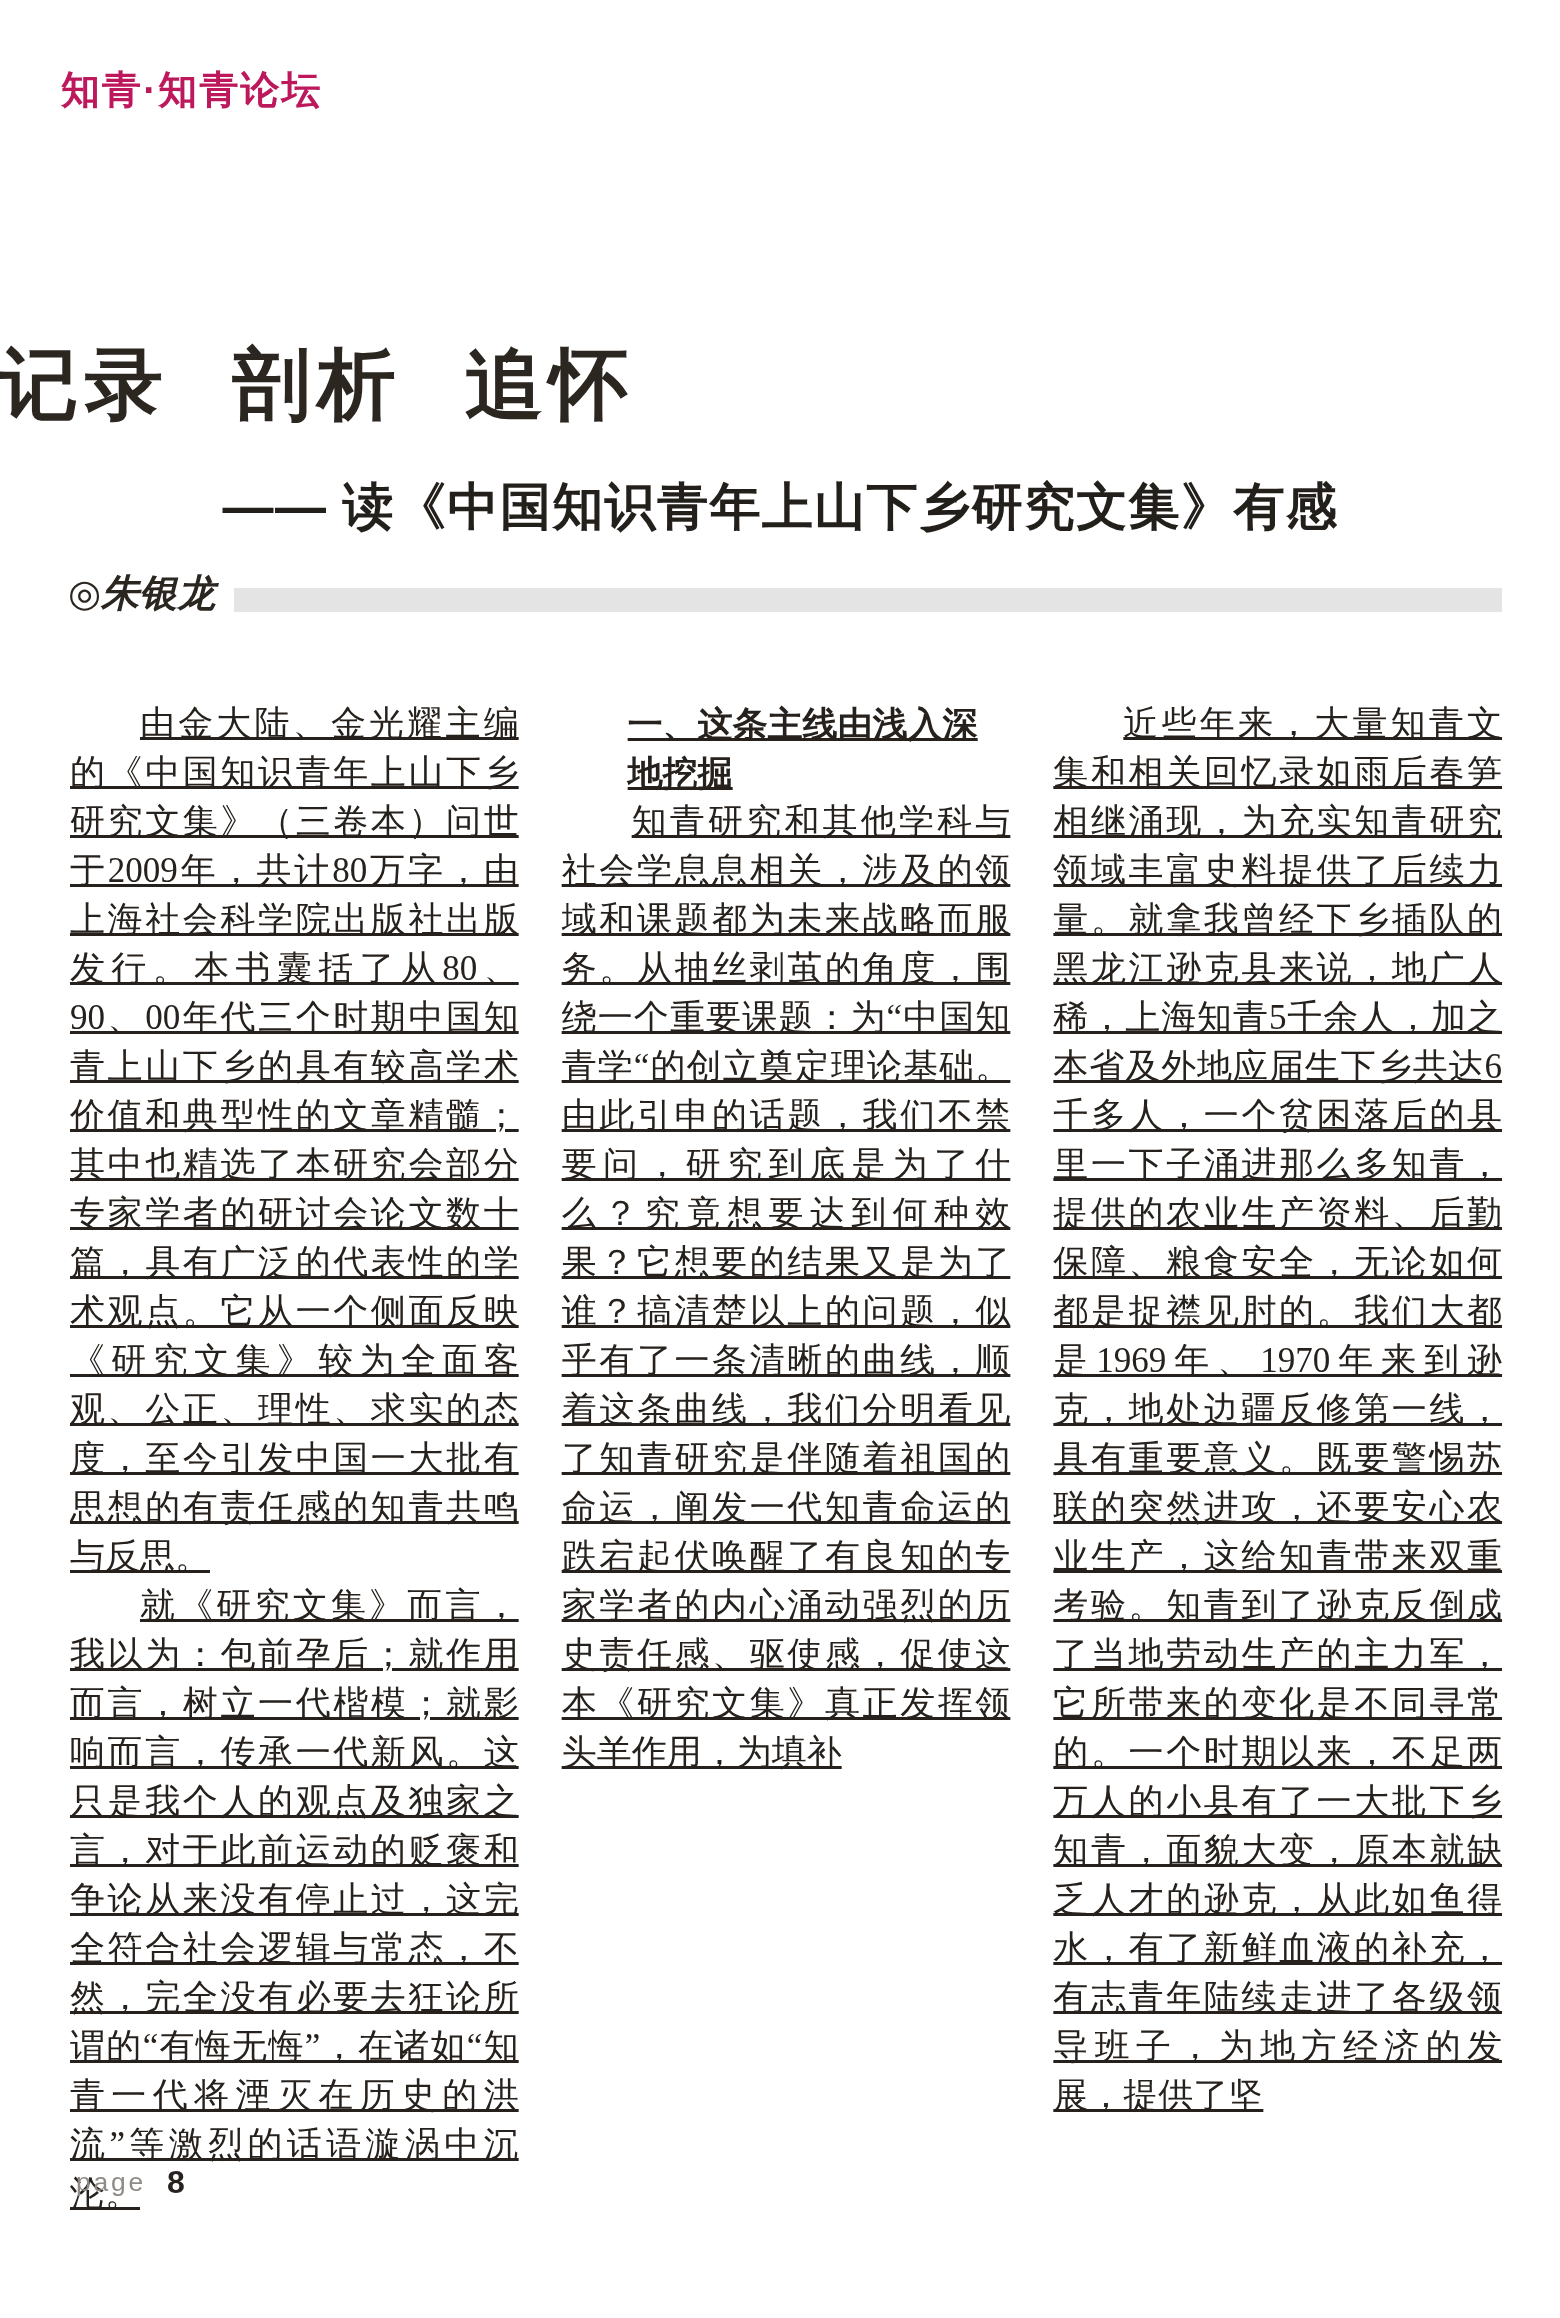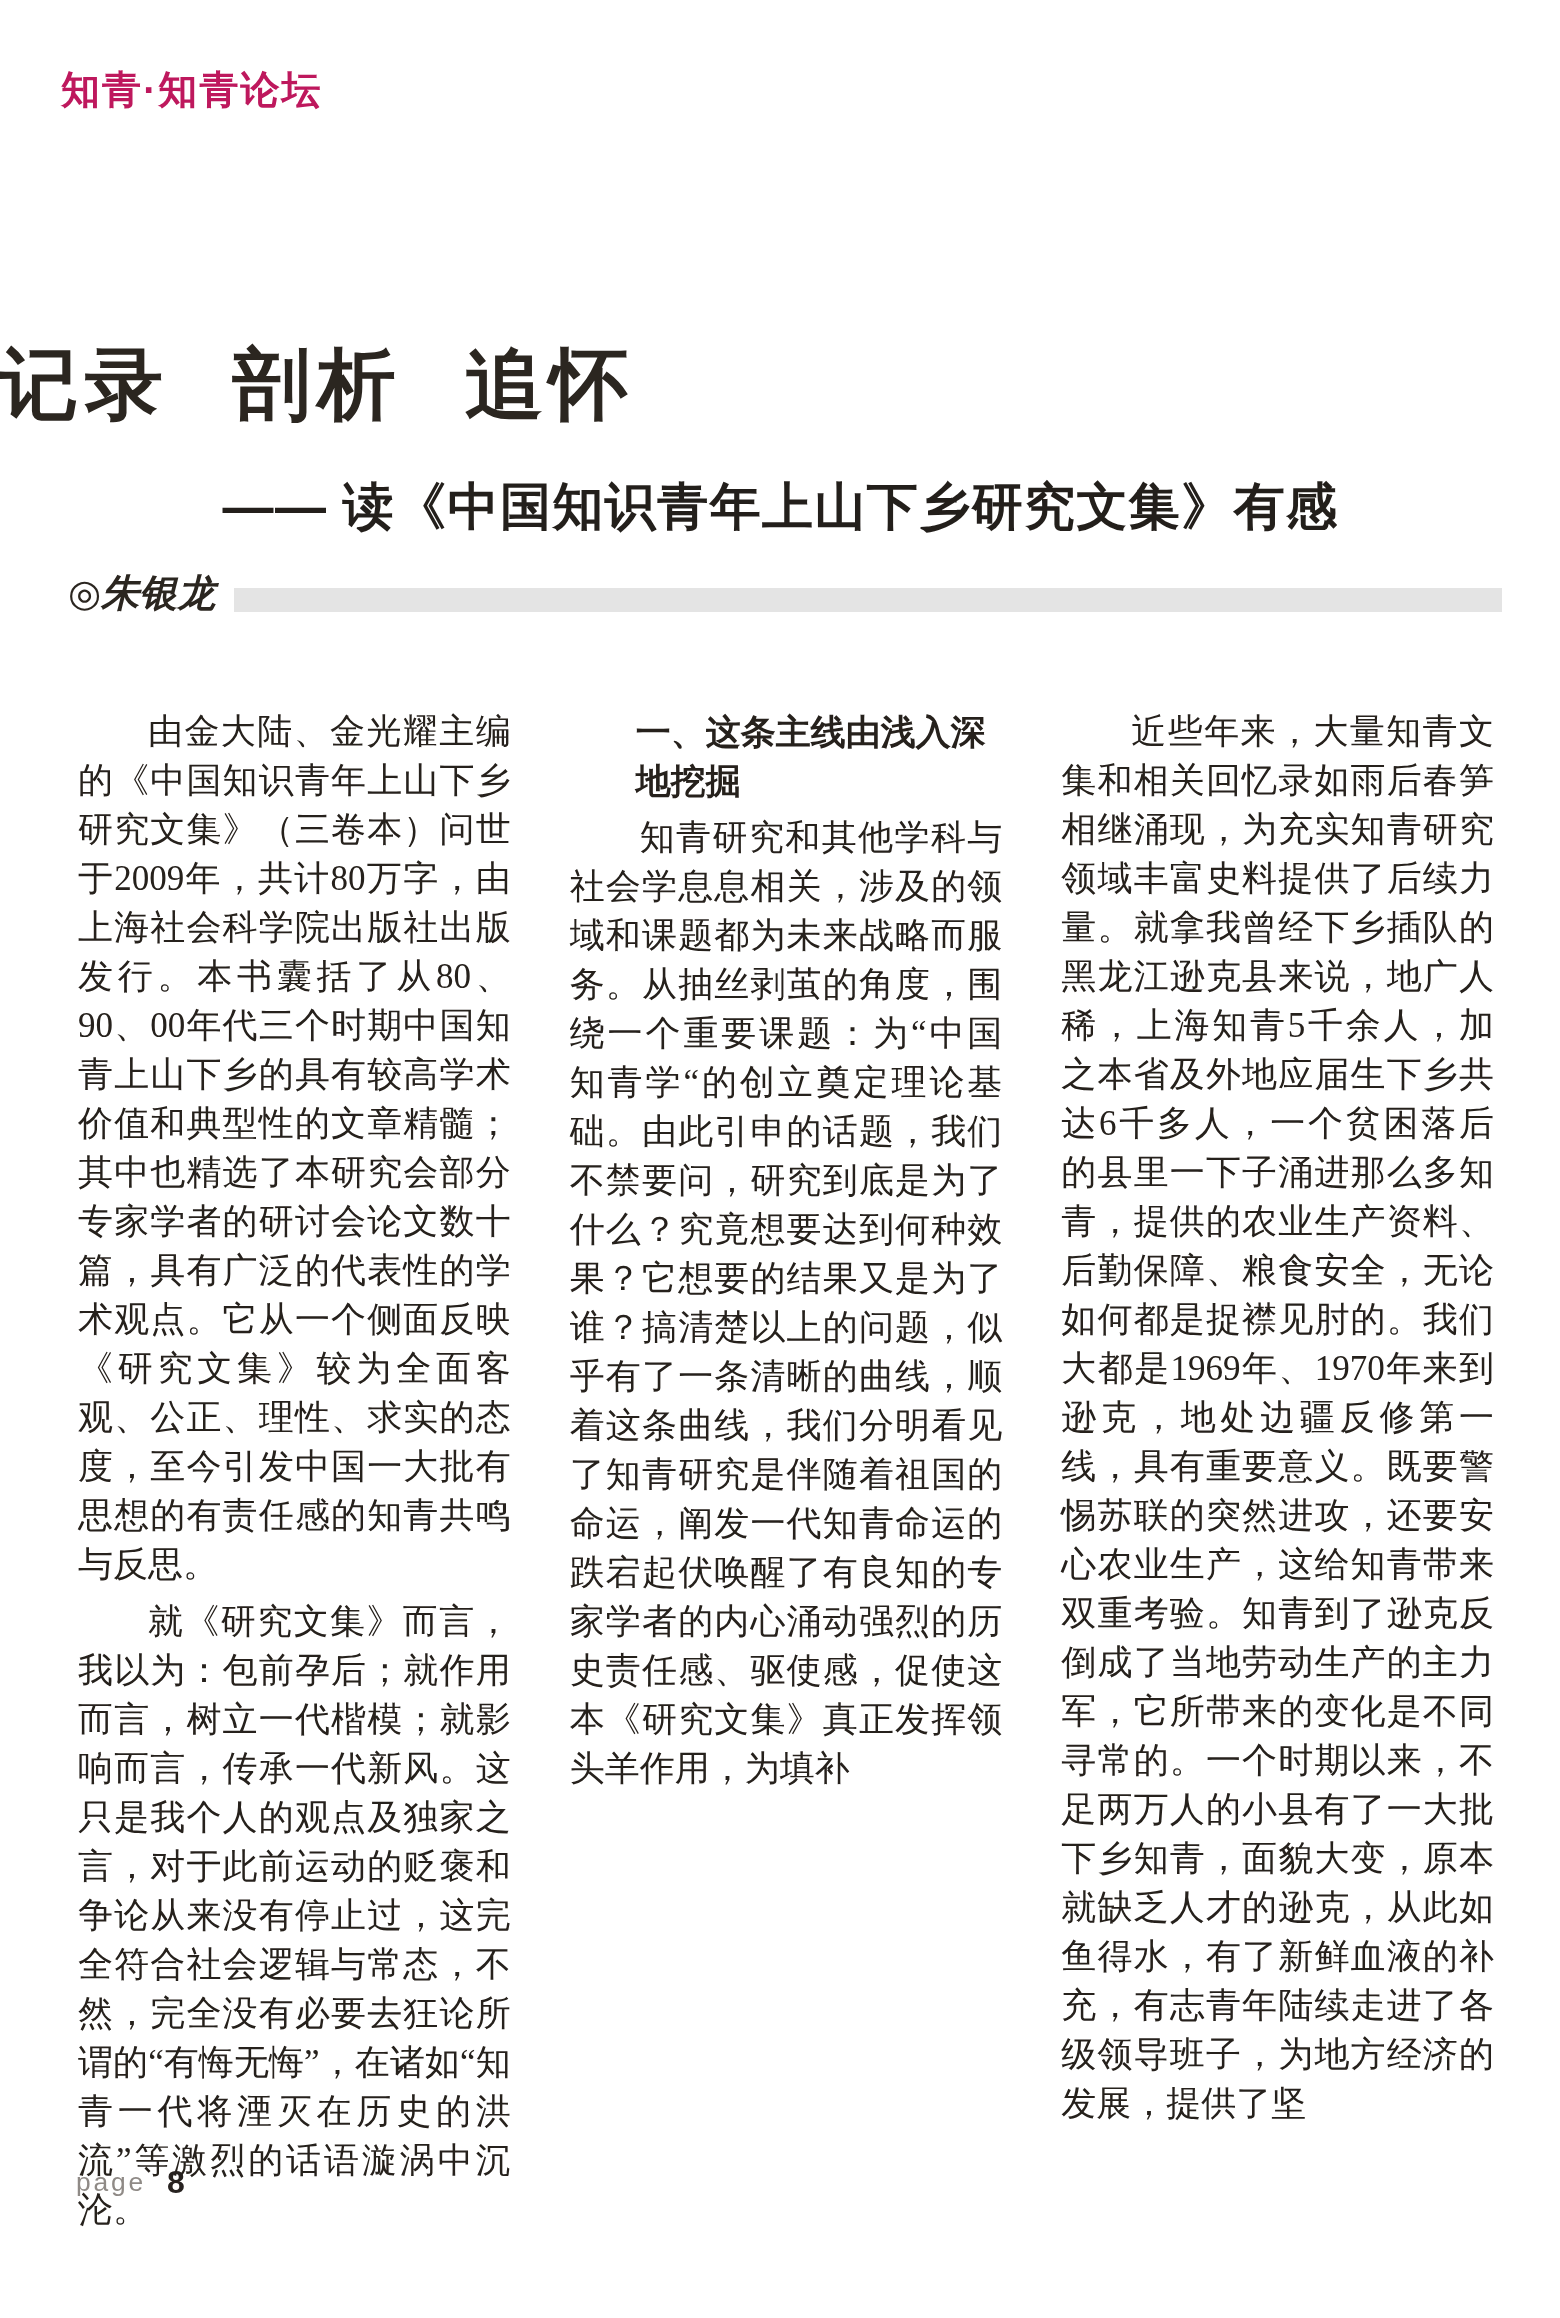--- a/index.html
+++ b/index.html
@@ -80,21 +80,22 @@
     display: flex;
     gap: 43px;
   }
   .text-column {
     width: 449px;
     font-size: 35px;
     line-height: 49px;
     text-align: justify;
   }
   .text-column p {
-    margin: 8px;
+    margin: 0;
+    text-decoration: underline;
   }
   .para-indent {
     text-indent: 2em;
   }
   .col-heading {
     font-family: "Liberation Sans", "DejaVu Sans", sans-serif;
     font-weight: bold;
     font-size: 35px;
     line-height: 49px;
     padding-left: 66px;

